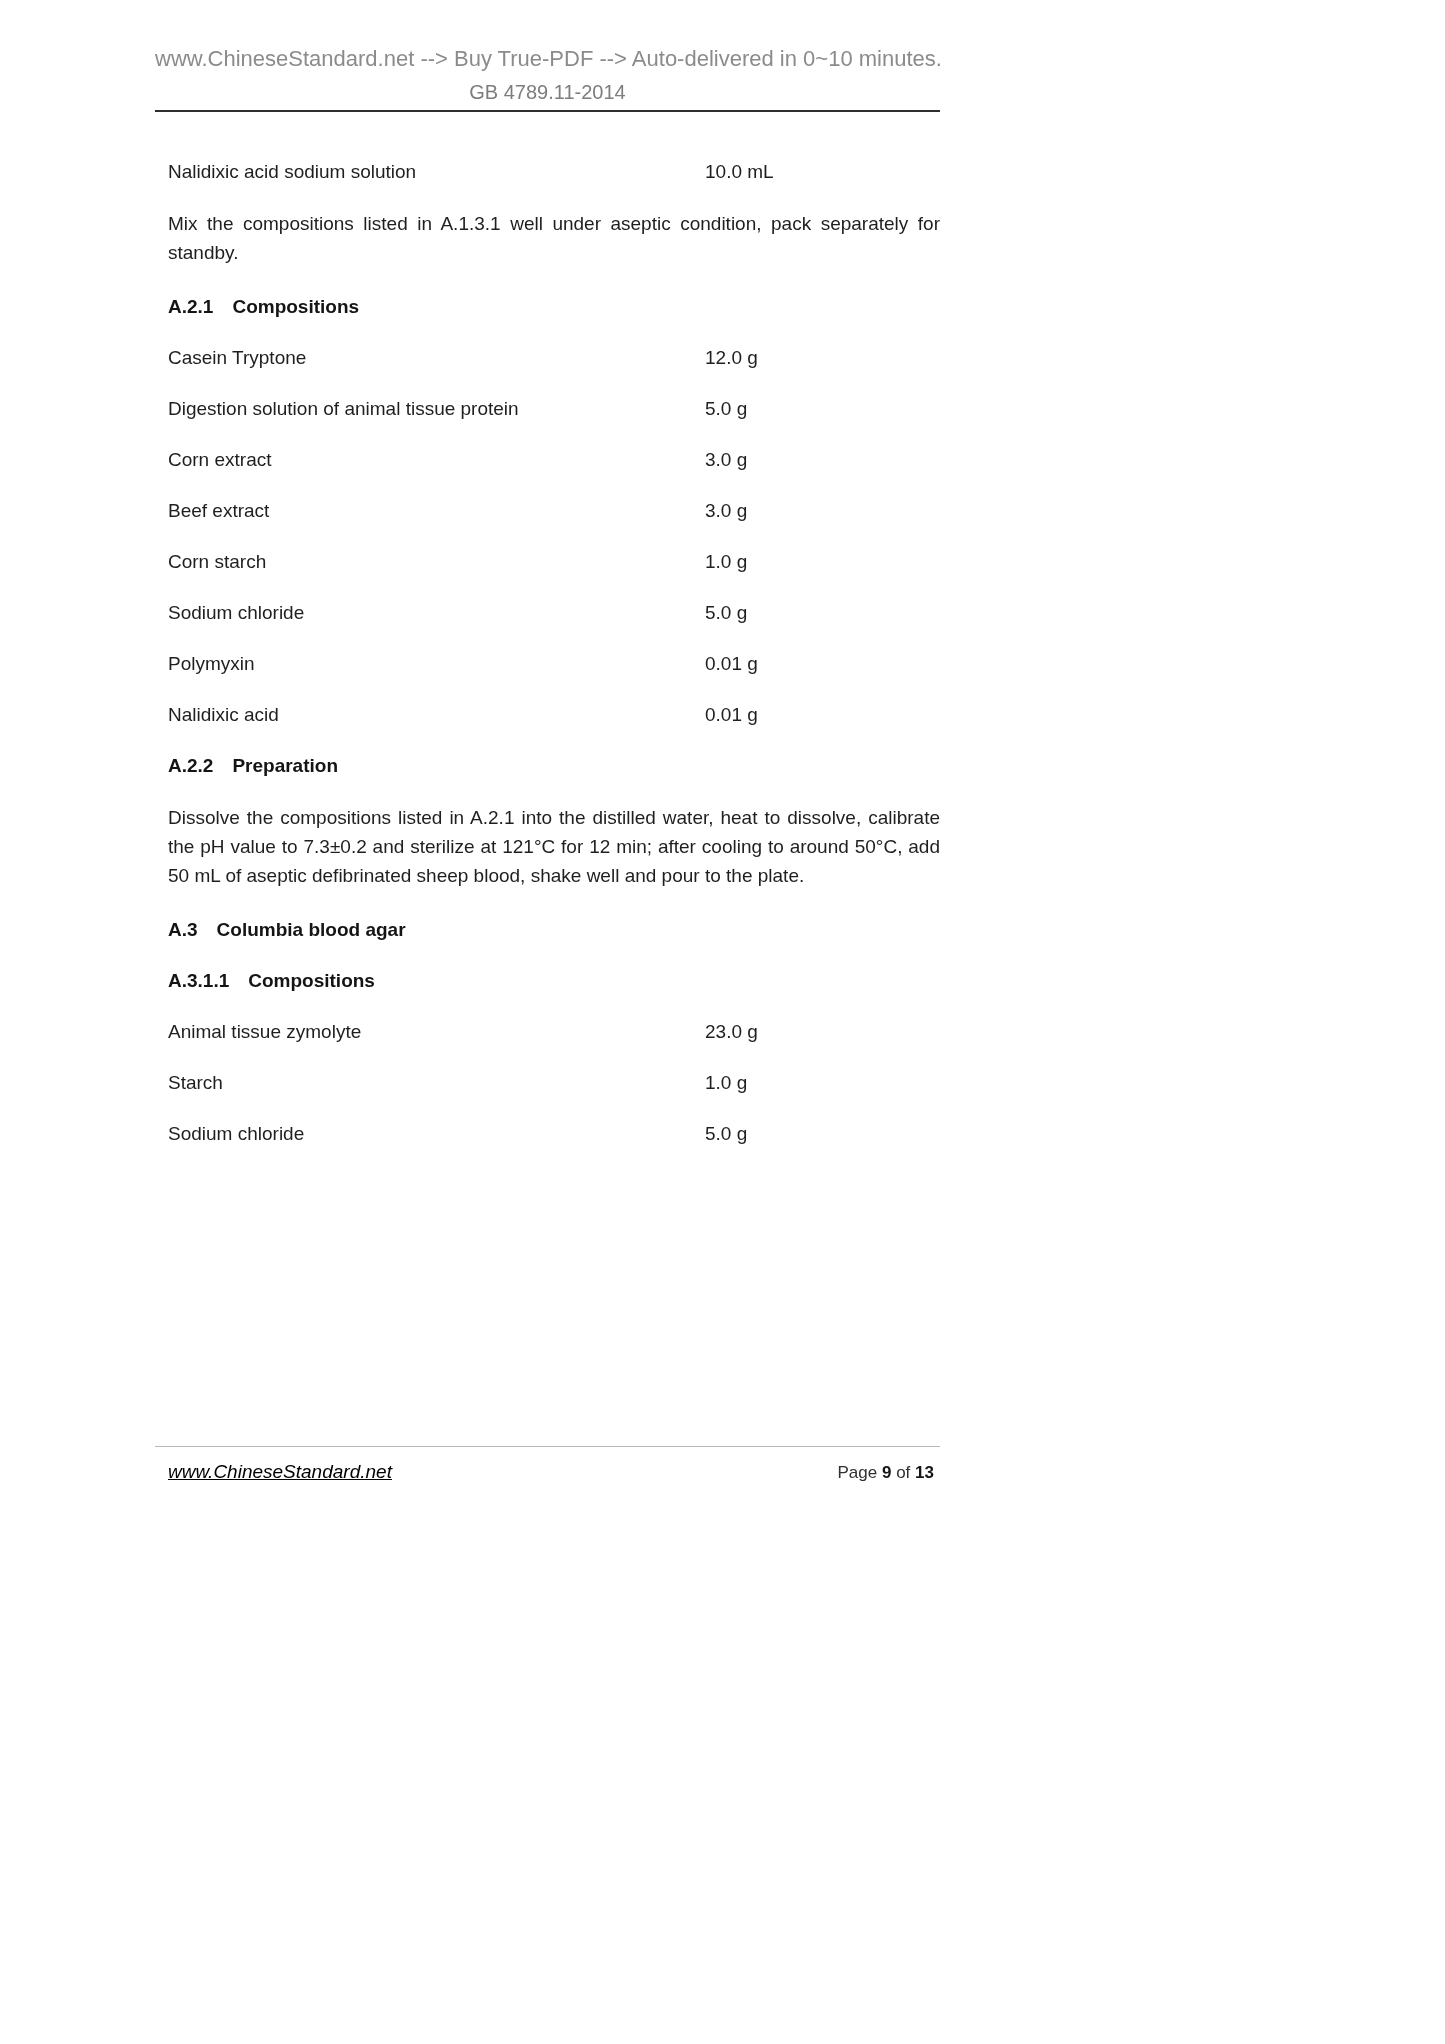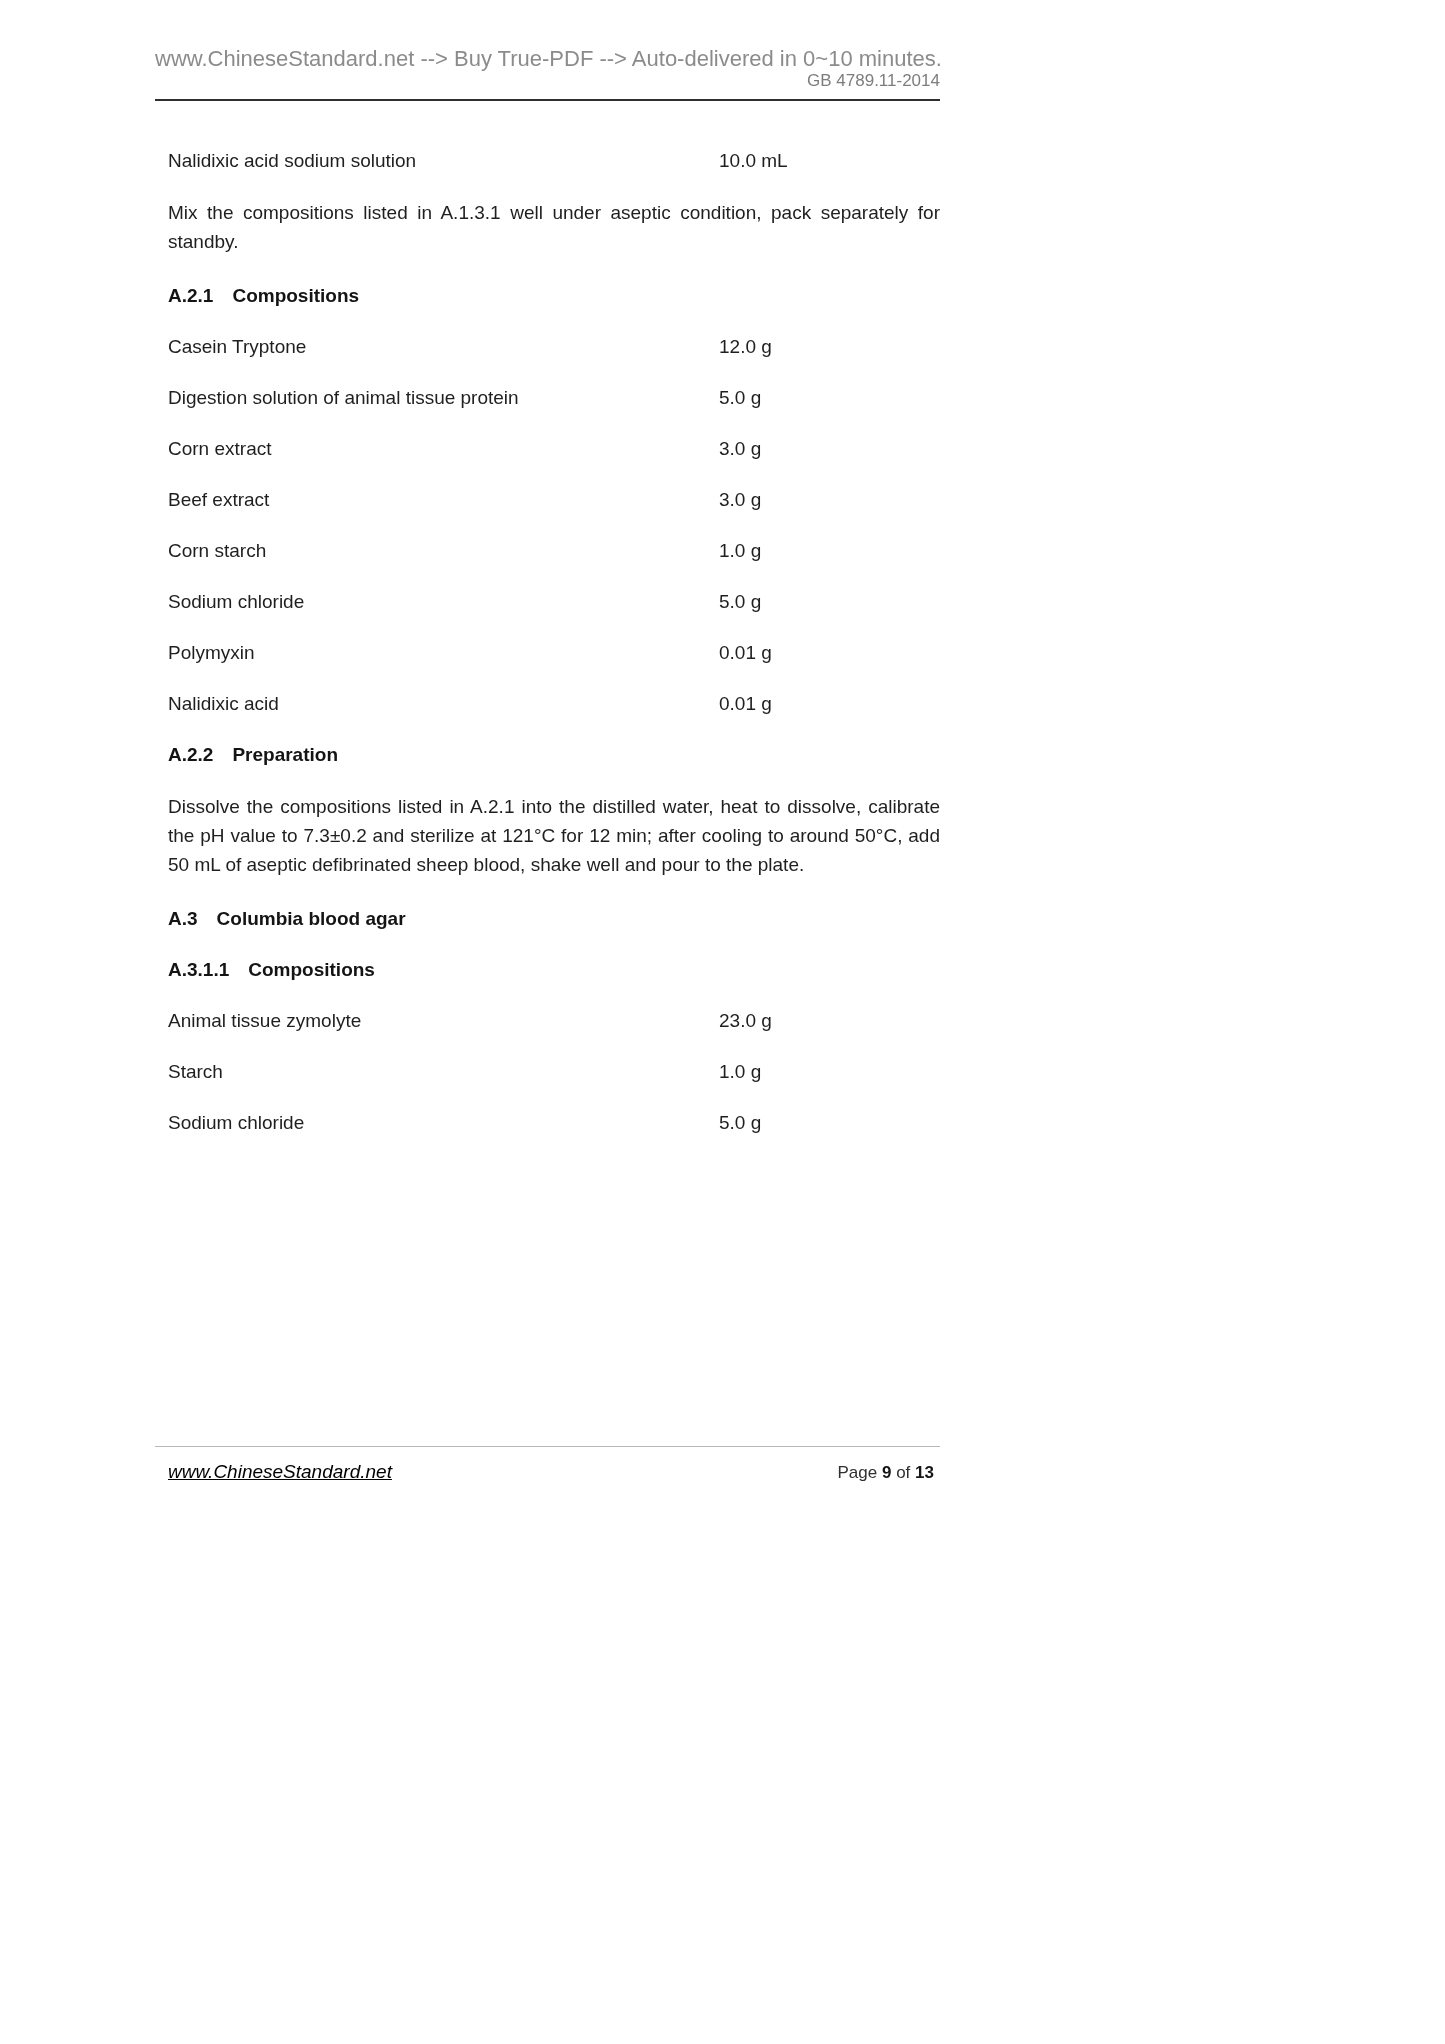--- a/index.html
+++ b/index.html
@@ -23,43 +23,42 @@
     width: 785px;
     text-align: center;
     white-space: nowrap;
   }
   .promo {
     font-size: 22px;
     line-height: 25px;
     color: #8b8b8b;
   }
   .docnum {
-    font-size: 17px;
+    margin-top: 11px;
+    font-size: 20px;
     line-height: 20px;
     color: #7d7d7d;
-    text-align: right;
   }
   .hdr-rule {
     margin: 8px 0 0 155px;
     width: 785px;
     border-top: 2px solid #2e2e2e;
   }
   
   .content {
     margin-left: 155px;
     width: 785px;
     padding-left: 13px;
     box-sizing: border-box;
     font-size: 19px;
   }
   .row {
     display: flex;
     margin-top: 29px;
     line-height: 22px;
-    gap: 14px;
   }
   .row.lead { margin-top: 49px; }
   .row .lbl { flex: 0 0 537px; }
   .row .val { flex: 1 1 auto; }
   .h {
     margin: 29px 0 0 0;
     font-size: 19px;
     font-weight: bold;
     line-height: 22px;
     color: #141414;

